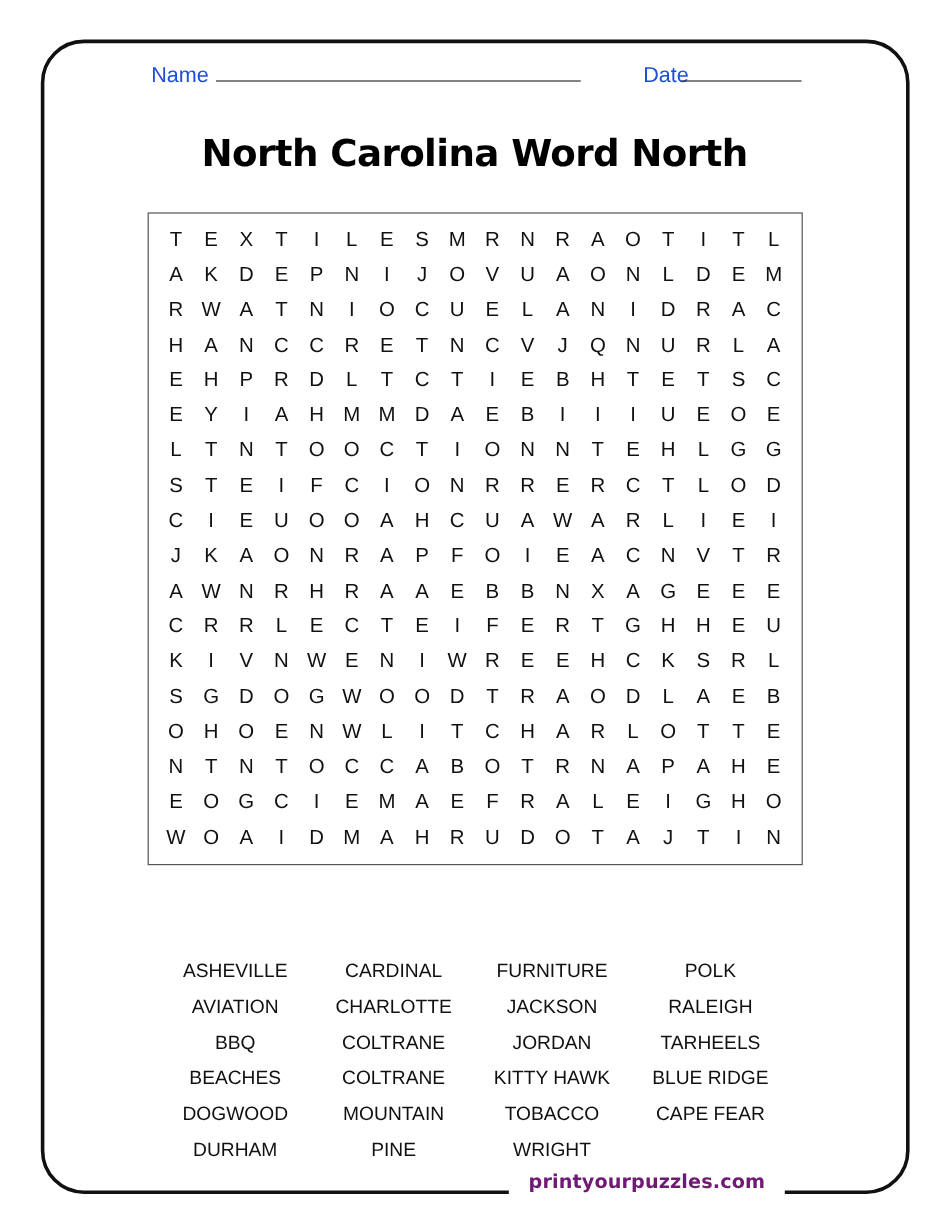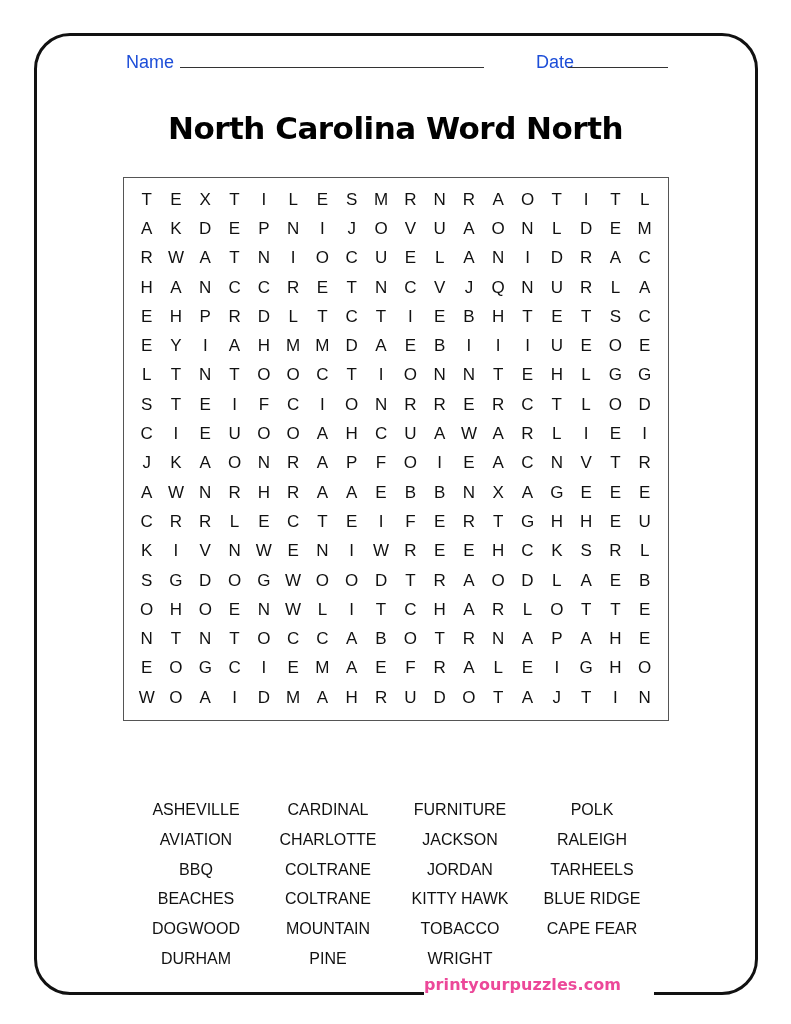--- a/index.html
+++ b/index.html
@@ -5,22 +5,22 @@
   html, body { margin: 0; padding: 0; background: #ffffff; }
   body { width: 791px; height: 1024px; position: relative; overflow: hidden; font-family: "Liberation Sans", sans-serif; color: #111; }
   .frame {
     position: absolute; left: 34px; top: 33px; width: 718px; height: 956px;
     border: 3px solid #111; border-radius: 36px; box-sizing: content-box;
   }
   .footer-gap {
     position: absolute; left: 424px; top: 984px; width: 230px; height: 14px; background: #fff;
   }
   .footer-text {
-    position: absolute; left: 424px; top: 975px; width: 230px; text-align: left;
-    font-family: "DejaVu Sans", sans-serif; font-weight: bold; font-size: 16px; color: #ec4899; letter-spacing: 0.1px;
+    position: absolute; left: 424px; top: 975px; width: 230px; text-align: center;
+    font-family: "DejaVu Sans", sans-serif; font-weight: bold; font-size: 16px; color: #701a75; letter-spacing: 0.1px;
   }
   .header-row { position: absolute; top: 52px; font-family: Liberation Sans, sans-serif; font-size: 18px; color: #1d4ed8; }
   .name-label { left: 126px; }
   .date-label { left: 524px; margin-left: 12px; }
   .line { position: absolute; top: 67px; height: 0; border-top: 1px solid #333; }
   .name-line { left: 180px; width: 304px; }
   .date-line { left: 568px; width: 100px; }
   .title {
     position: absolute; top: 110px; left: 0; width: 791px; text-align: center;
     font-family: "DejaVu Sans", sans-serif; font-weight: bold; font-size: 31px; color: #000; letter-spacing: -0.5px;

